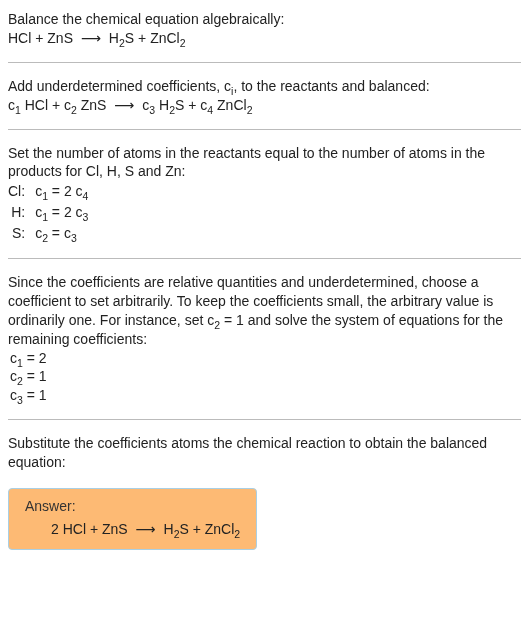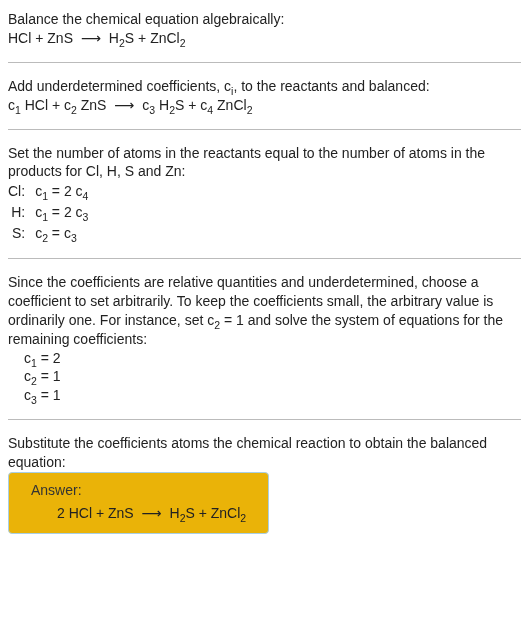--- a/index.html
+++ b/index.html
@@ -4,23 +4,23 @@
 <style>
   body{margin:0;padding:8px 8px 20px;font-family:"Segoe UI",Arial,sans-serif;font-size:14px;color:#222;background:#fff;width:529px;box-sizing:border-box;line-height:1.35}
   .hr{border:none;border-top:1px solid #bbb;margin:14px 0}
   .eq{font-family:"Segoe UI",Arial,sans-serif}
   sub,.sub{font-size:.75em;vertical-align:sub;line-height:0}
   .arrow{padding:0 4px}
   .ital{}
   table.atoms{border-collapse:collapse;}
   table.atoms td{padding:1px 6px 1px 0;vertical-align:baseline}
   table.atoms td:first-child{text-align:right;padding-right:10px}
-  .coeffs{margin-left:16px}
+  .coeffs{margin-left:2px}
   .coeffs div{padding:0}
-  .answer{display:inline-block;background:#eab308;border:1px solid #a9cfe4;border-radius:4px;padding:8px 22px 10px;margin-top:0}
+  .answer{display:inline-block;background:#fdba74;border:1px solid #a9cfe4;border-radius:4px;padding:8px 16px 10px;margin-top:16px}
   .answer-label{color:#333;margin-bottom:4px}
   .answer-eq{padding-left:26px}
   .section{margin-top:2px}
 </style>
 </head>
 <body>
 
 <div class="section">
   <div>Balance the chemical equation algebraically:</div>
   <div class="eq">

